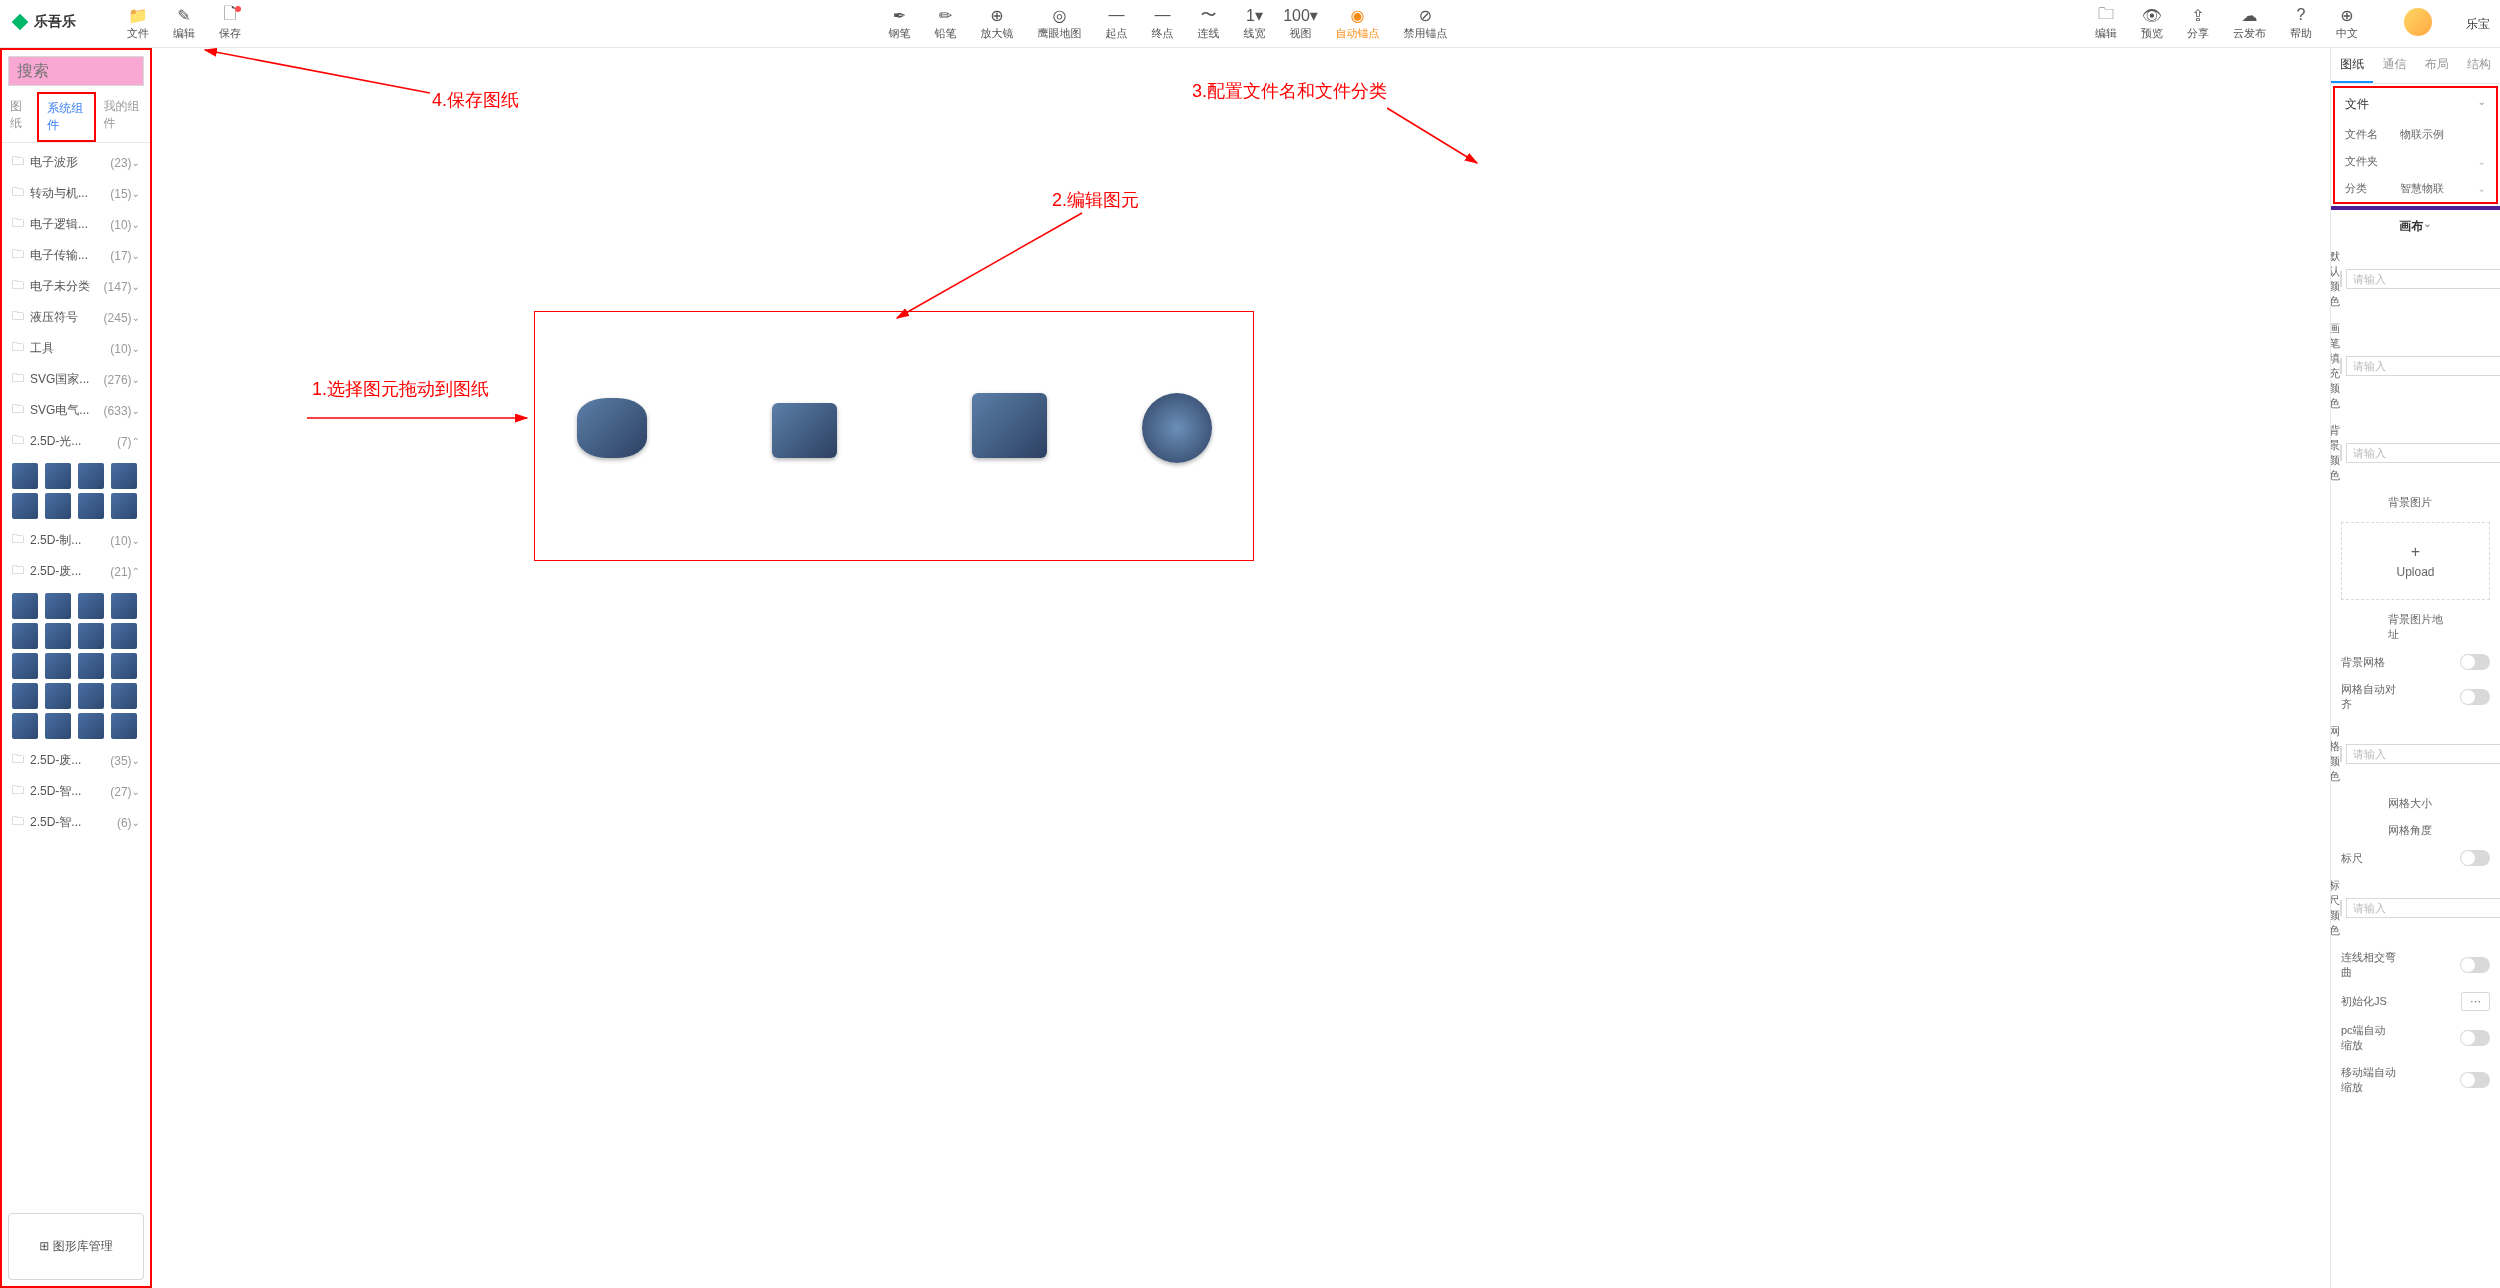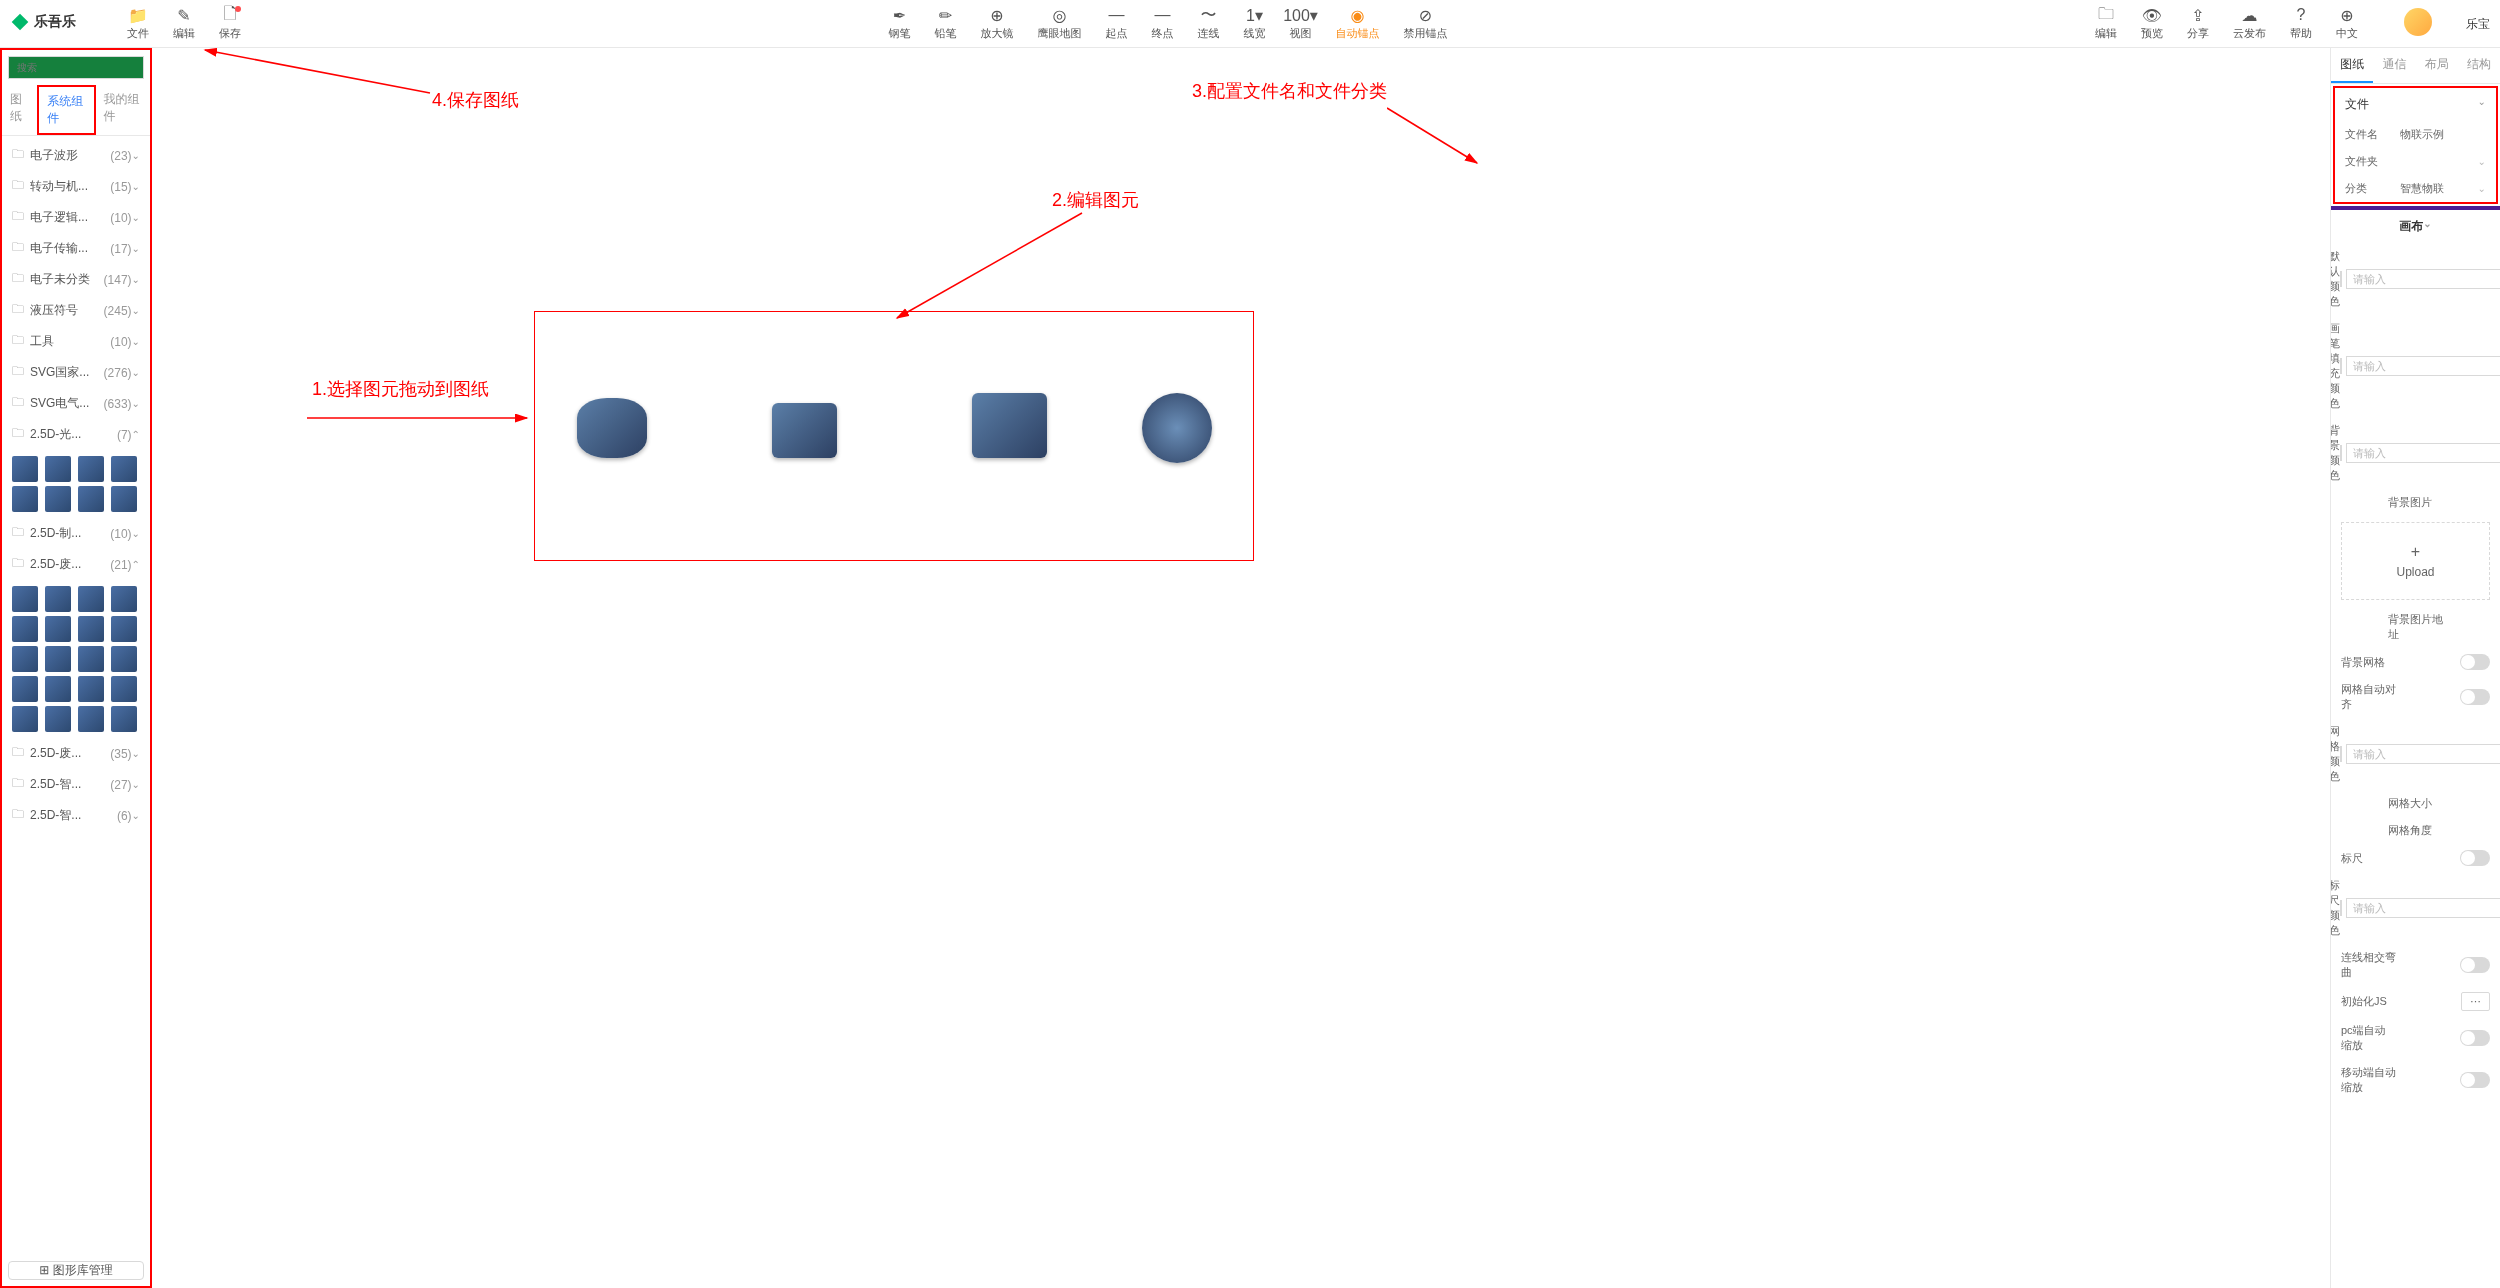--- a/index.html
+++ b/index.html
@@ -19,33 +19,33 @@
     .dot-badge { position: absolute; top: 2px; right: 8px; width: 6px; height: 6px; background: #ff4d4f; border-radius: 50%; }
     .user-avatar { width: 28px; height: 28px; border-radius: 50%; background: linear-gradient(135deg,#ffd666,#ffa940); margin: 4px 6px 0 10px; }
     .user-name { font-size: 12px; padding-top: 12px; }
     
     
     .main { display: flex; height: calc(100vh - 48px); }
     
     
     .left-panel { width: 152px; border: 2px solid #ff0000; display: flex; flex-direction: column; background: #fff; }
     .search-box { margin: 6px; }
-    .search-input { width: 100%; padding: 5px 8px; border: 1px solid #d9d9d9; background: #15803d; font-size: 10px; outline: none; }
+    .search-input { width: 100%; padding: 5px 8px; border: 1px solid #d9d9d9; background: #f9a8d4; font-size: 16px; outline: none; }
     .tabs { display: flex; border-bottom: 1px solid #e8e8e8; font-size: 12px; }
     .tab { padding: 6px 8px; cursor: pointer; color: #999; }
     .tab.active { color: #3b82f6; border: 2px solid #ff0000; font-weight: 500; }
     .tree { flex: 1; overflow-y: auto; padding: 4px 0; }
     .tree-item { display: flex; align-items: center; padding: 5px 10px; cursor: pointer; font-size: 12px; color: #555; }
     .folder-icon { width: 14px; margin-right: 4px; color: #888; }
     .tree-label { flex: 1; white-space: nowrap; overflow: hidden; text-overflow: ellipsis; }
     .tree-count { color: #999; margin-left: 4px; }
     .chevron { color: #999; font-size: 10px; }
     .thumb-grid { display: grid; grid-template-columns: repeat(4, 1fr); gap: 4px; padding: 6px 10px; }
     .thumb { width: 26px; height: 26px; background: linear-gradient(135deg,#4a6fa5,#2d4970); border-radius: 2px; cursor: move; }
-    .lib-manage { padding: 0; text-align: center; border: 1px solid #d9d9d9; margin: 6px; border-radius: 4px; cursor: pointer; font-size: 12px; color: #555; }
+    .lib-manage { padding: 24px; text-align: center; border: 1px solid #d9d9d9; margin: 6px; border-radius: 4px; cursor: pointer; font-size: 12px; color: #555; }
     
     
     .canvas { flex: 1; position: relative; background: #fff; }
     .canvas-selection { position: absolute; left: 382px; top: 263px; width: 720px; height: 250px; border: 1px solid #ff0000; }
     .canvas-obj { position: absolute; width: 70px; height: 60px; background: linear-gradient(135deg,#5b7fa8,#2d4062); border-radius: 6px; box-shadow: 0 2px 4px rgba(0,0,0,0.3); }
     .obj1 { left: 425px; top: 350px; border-radius: 30px / 20px; }
     .obj2 { left: 620px; top: 355px; width: 65px; height: 55px; }
     .obj3 { left: 820px; top: 345px; width: 75px; height: 65px; }
     .obj4 { left: 990px; top: 345px; width: 70px; height: 70px; border-radius: 50%; background: radial-gradient(circle,#6b8fb8,#2d4062); }
     

